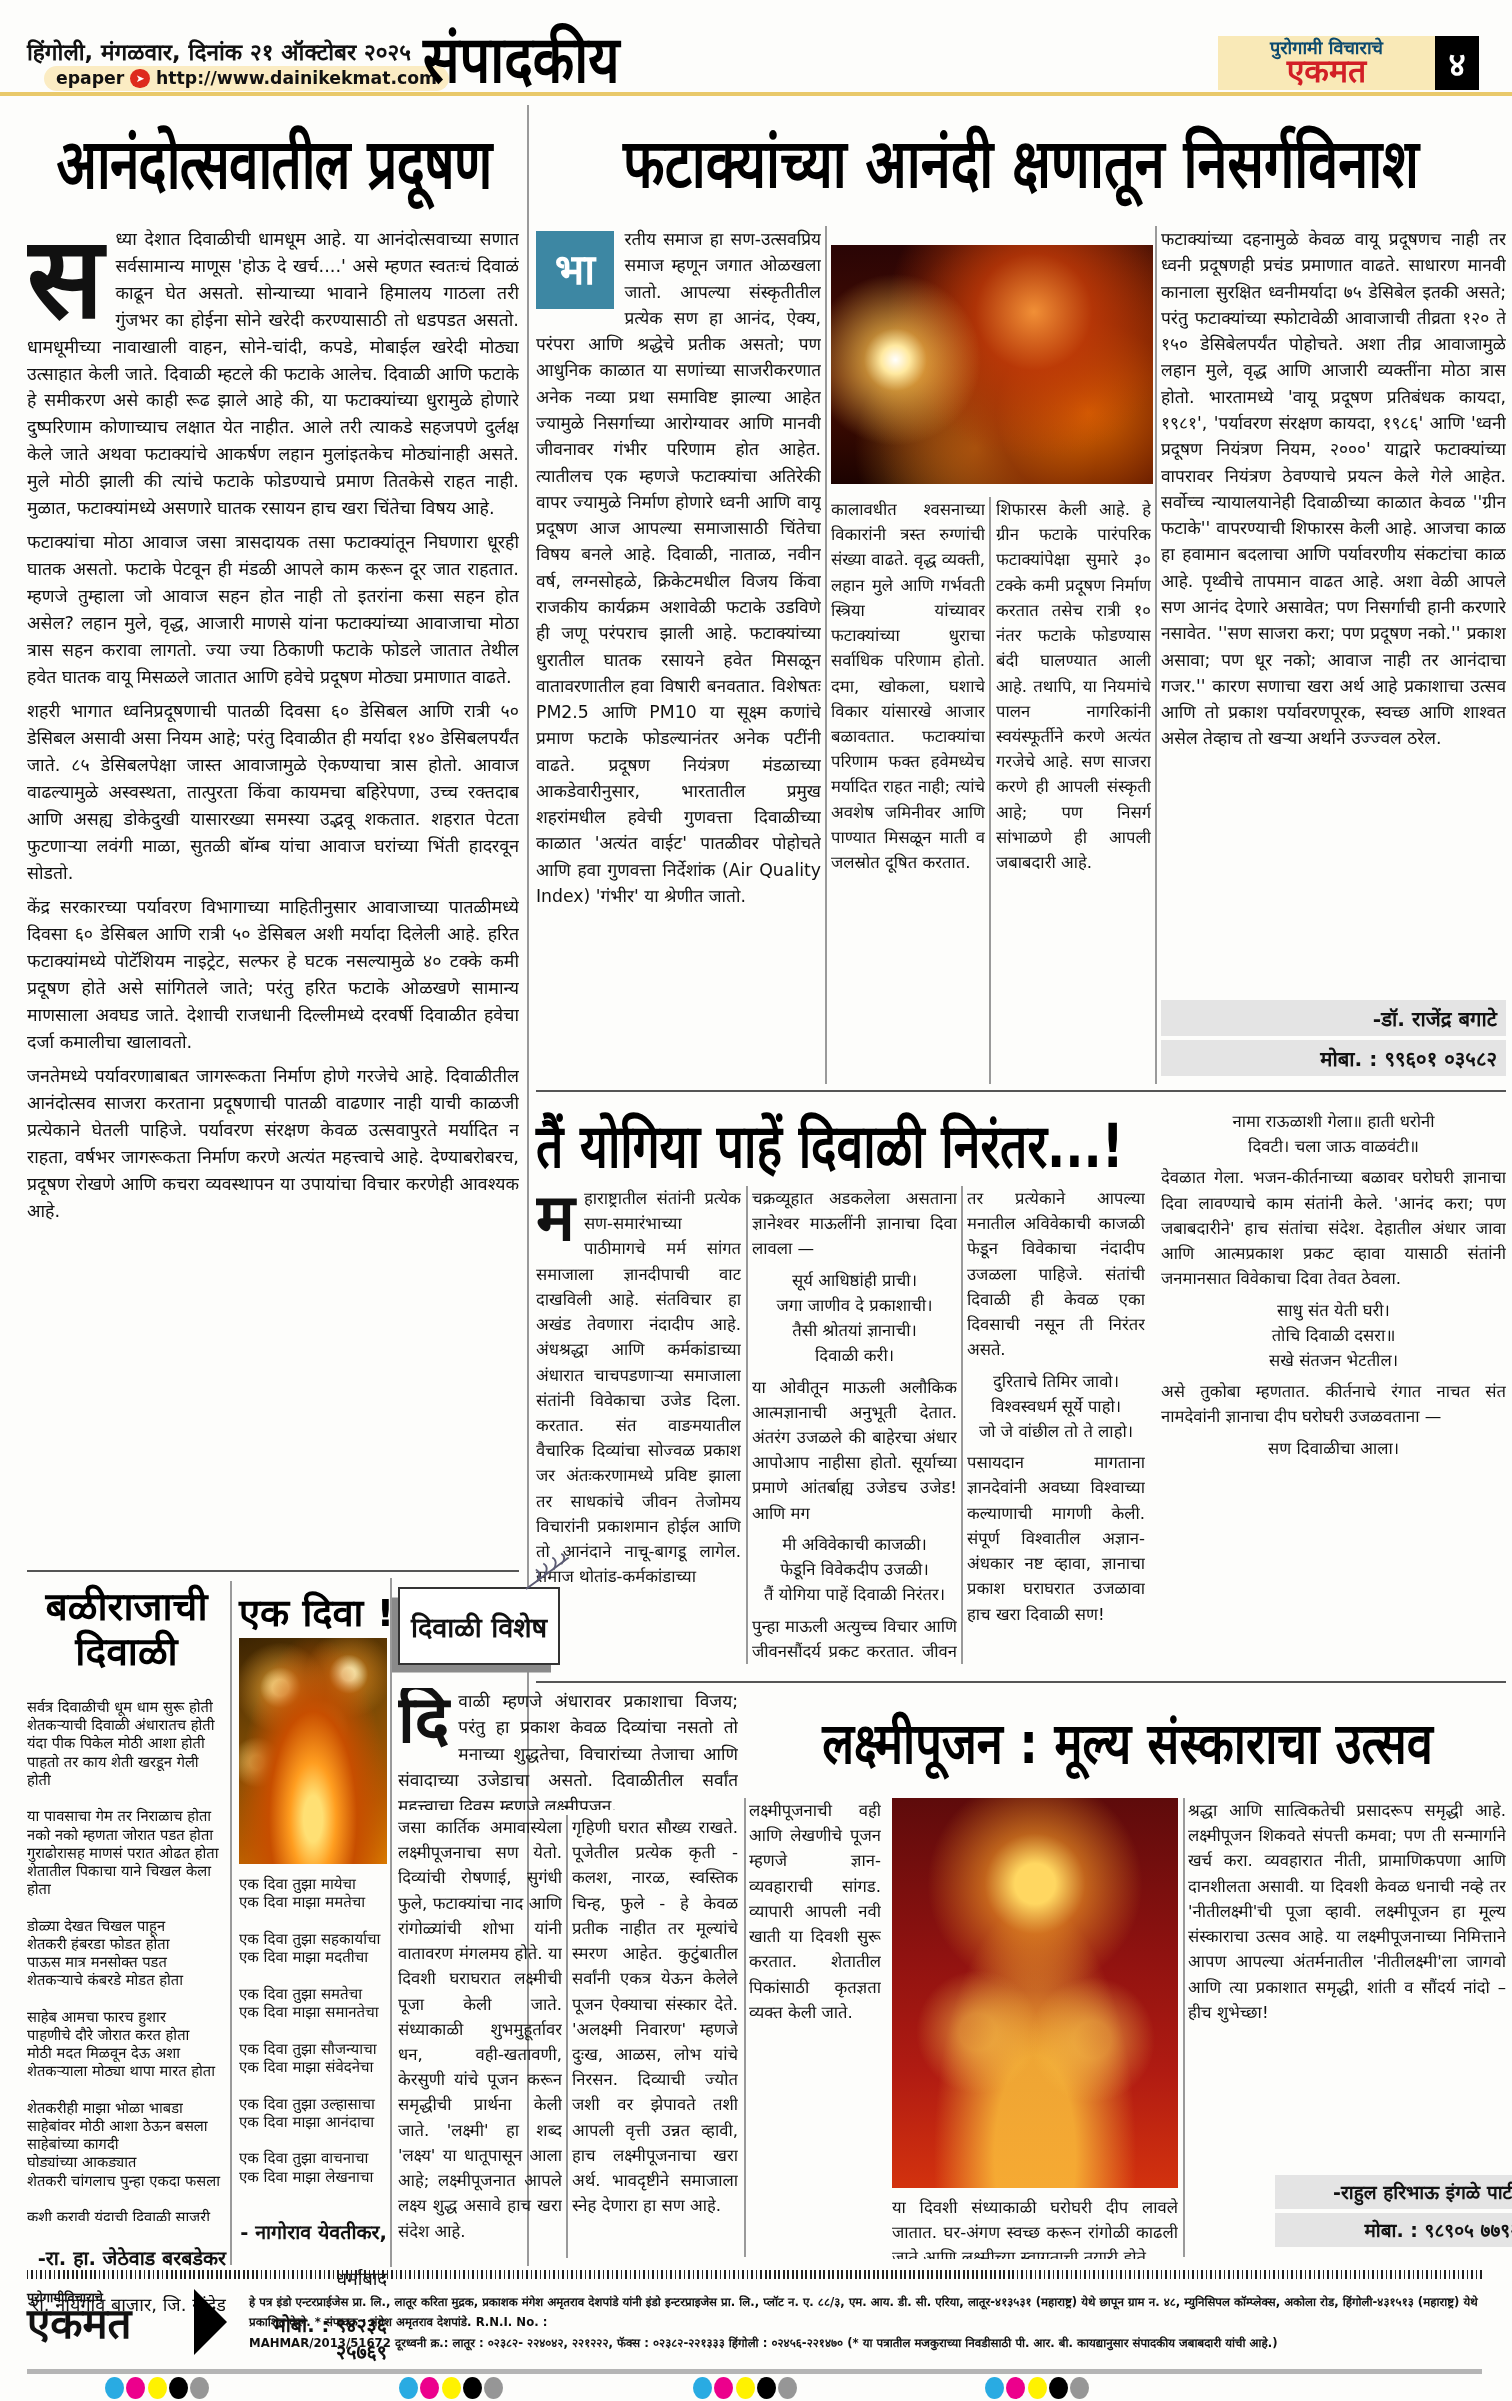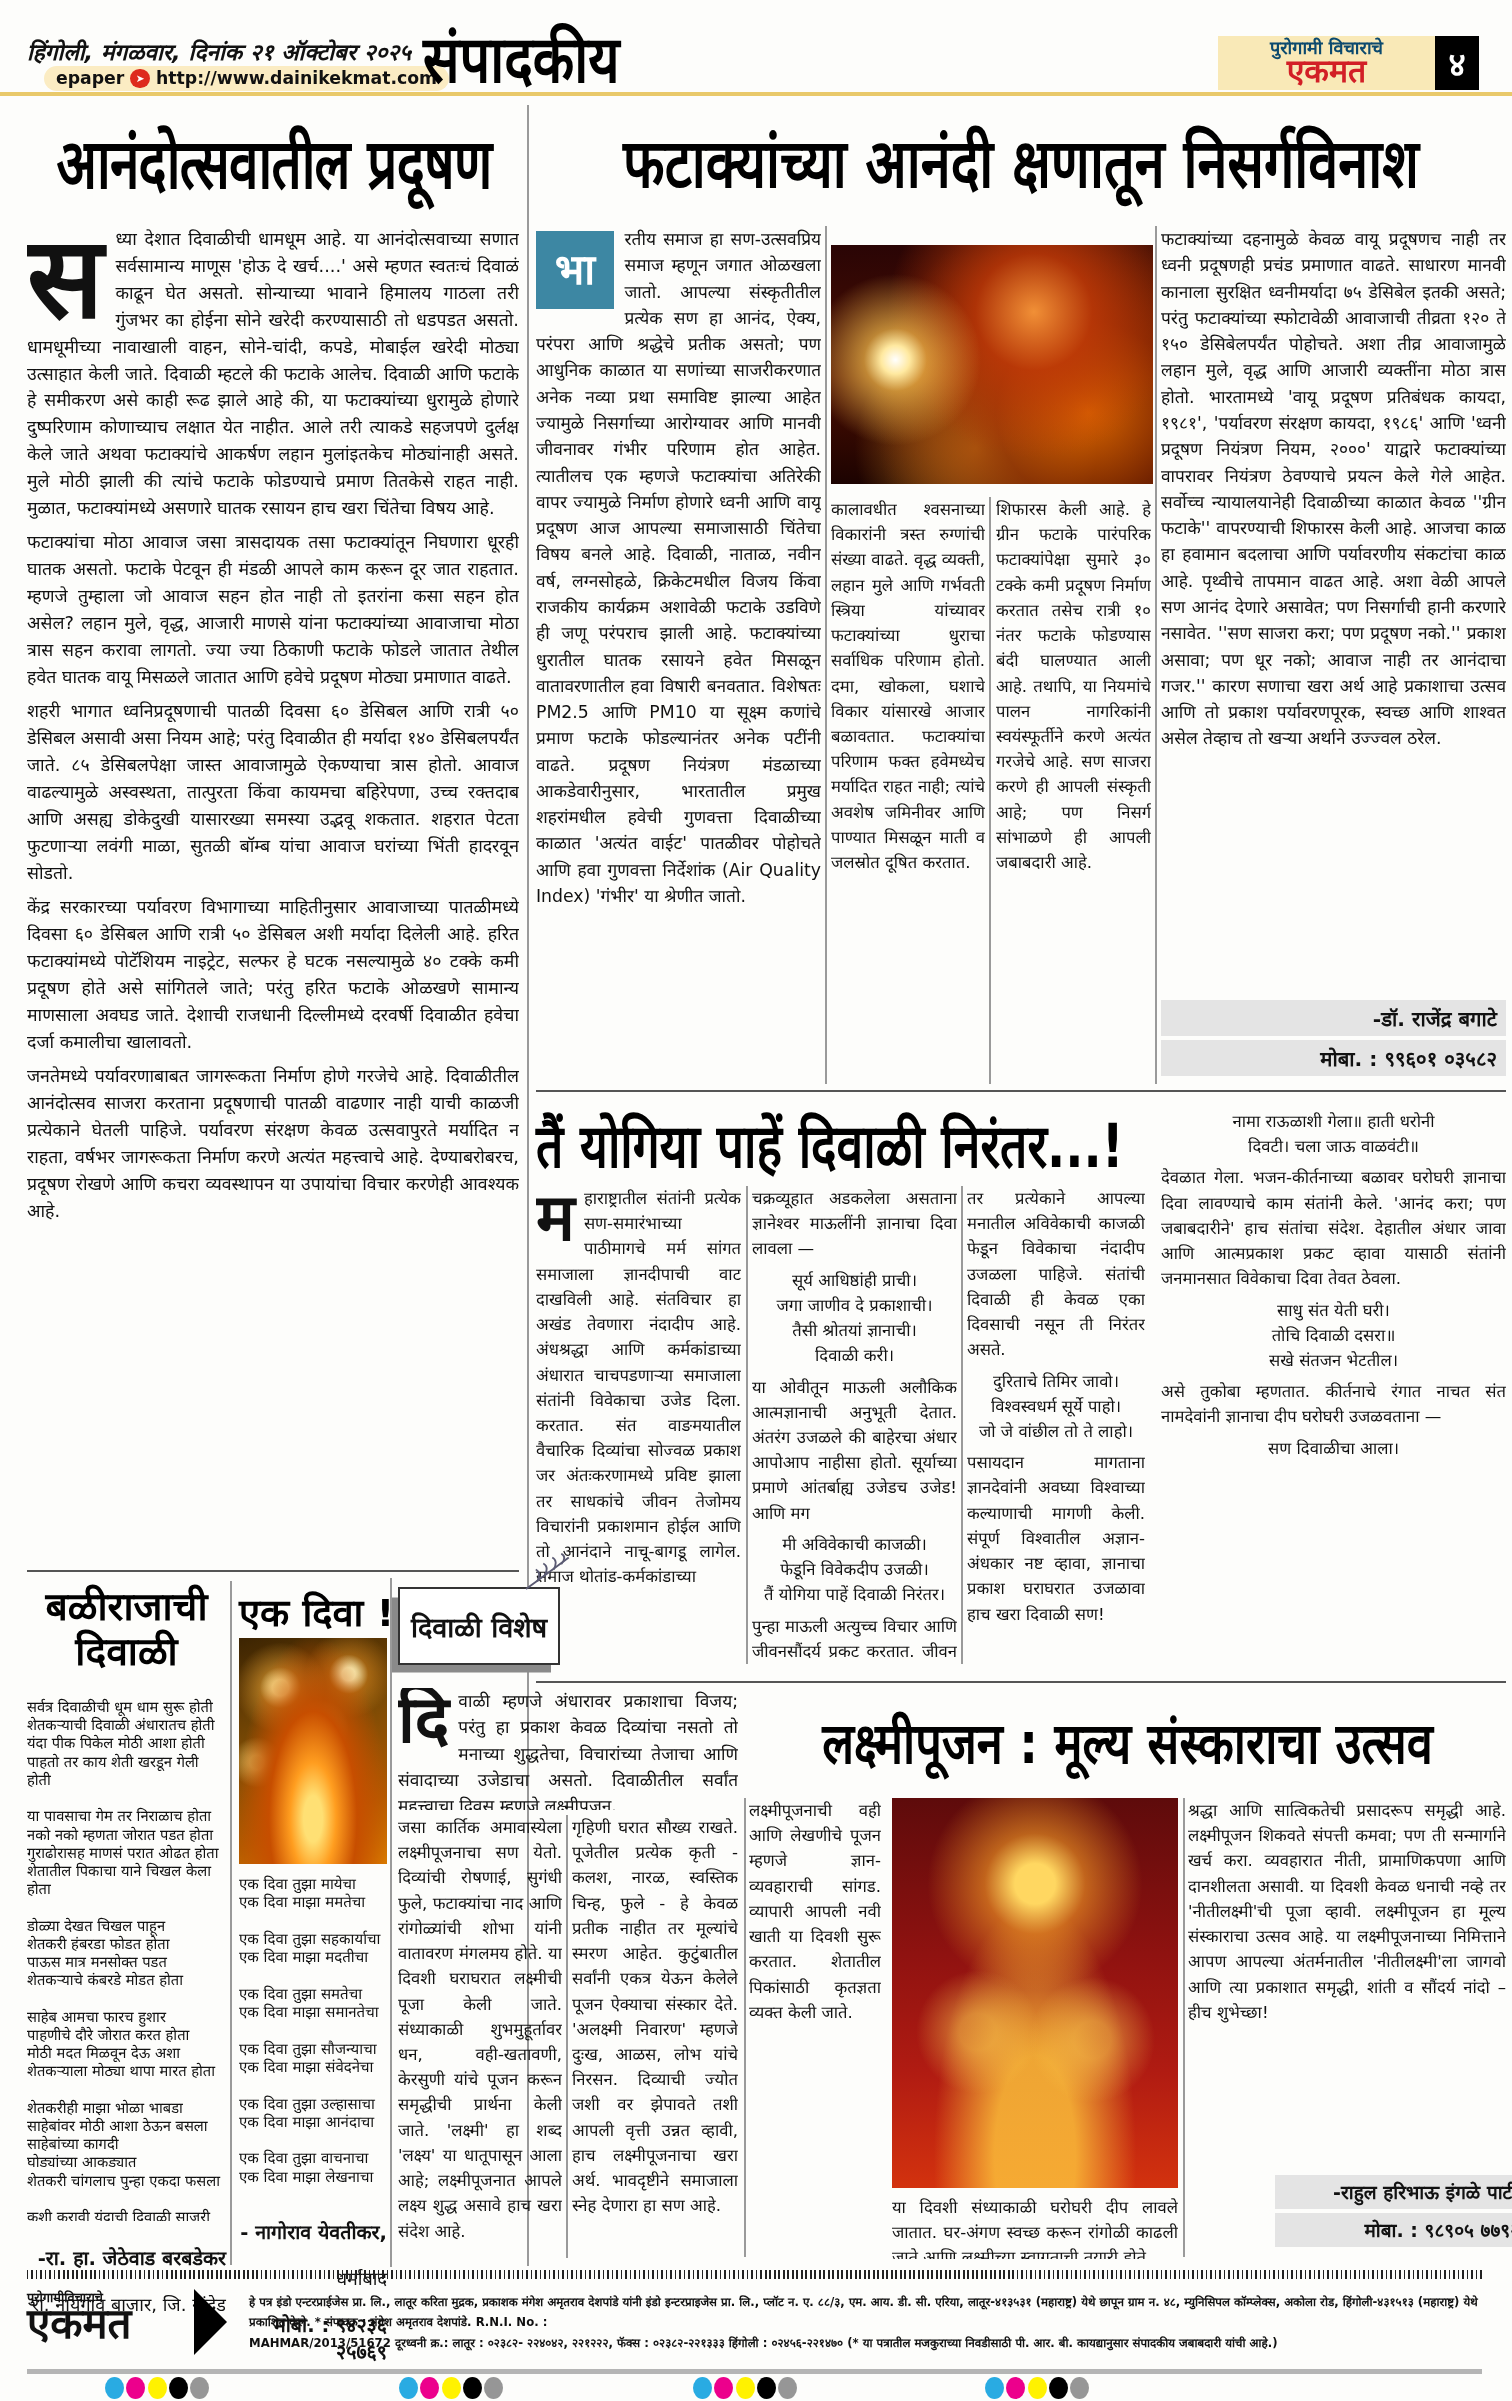--- a/index.html
+++ b/index.html
@@ -50,21 +50,21 @@
           display:flex;align-items:center;justify-content:center;font-weight:800;}
   .ft-tri{width:0;height:0;border-left:33px solid #000;border-top:33px solid transparent;border-bottom:33px solid transparent;}
   .small-author{font-size:18px;text-align:right;white-space:pre-line;}
   .small-author b{font-size:19.6px;}
 </style>
 </head>
 <body>
 
 <div id="page">
 
-  <div class="abs" style="left:27px;top:36px;font-size:22.6px;font-weight:bold;font-style:italic;">हिंगोली, मंगळवार, दिनांक २१ ऑक्टोबर २०२५</div>
+  <div class="abs" style="left:27px;top:36px;font-size:22.6px;font-weight:bold;">हिंगोली, मंगळवार, दिनांक २१ ऑक्टोबर २०२५</div>
   <div class="abs" style="left:44px;top:66px;">
     <span class="pill">
       <span>epaper</span>
       <span class="epaper-ic">➤</span>
       <span>http://www.dainikekmat.com</span>
     </span>
   </div>
   <div class="abs headline" style="left:423px;top:12px;font-size:54px;transform:scaleY(1.2);">संपादकीय</div>
   <div class="abs masthead" style="left:1218px;top:36px;width:217px;height:54px;">
     <div style="color:#0c4a6e;font-size:18px;font-weight:bold;line-height:1.1;margin-top:1.5px;">पुरोगामी विचाराचे</div>

